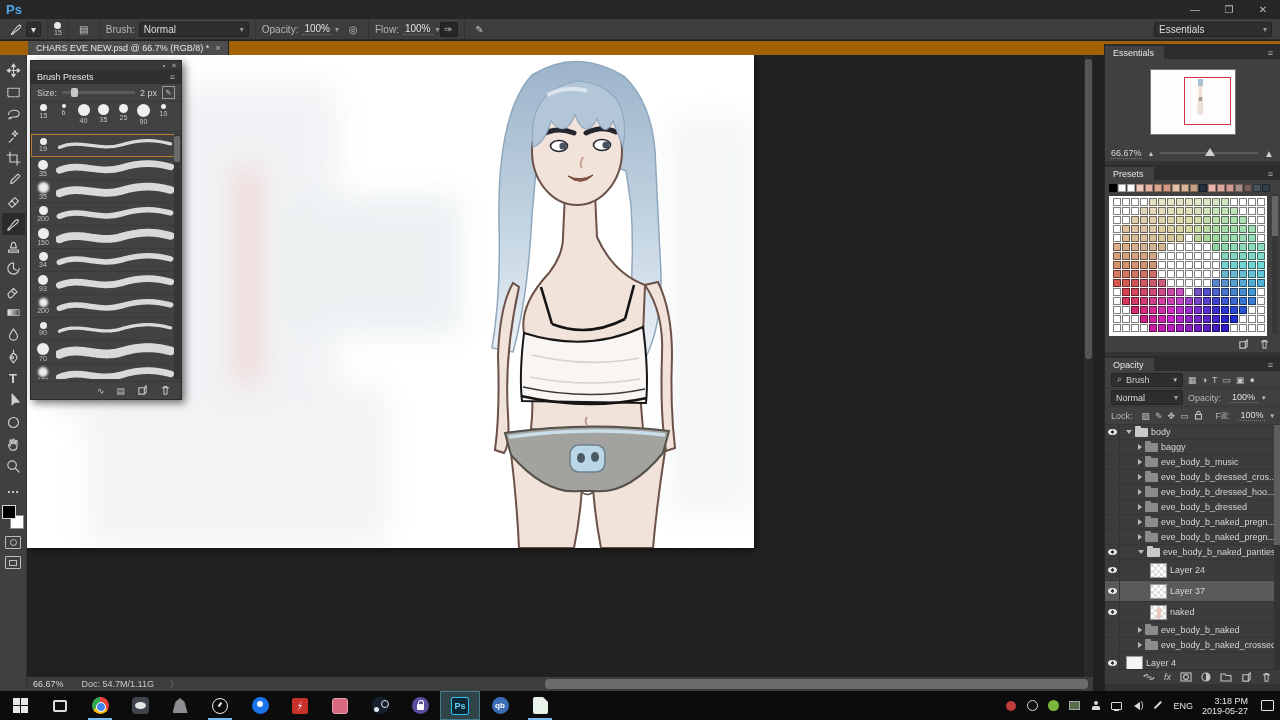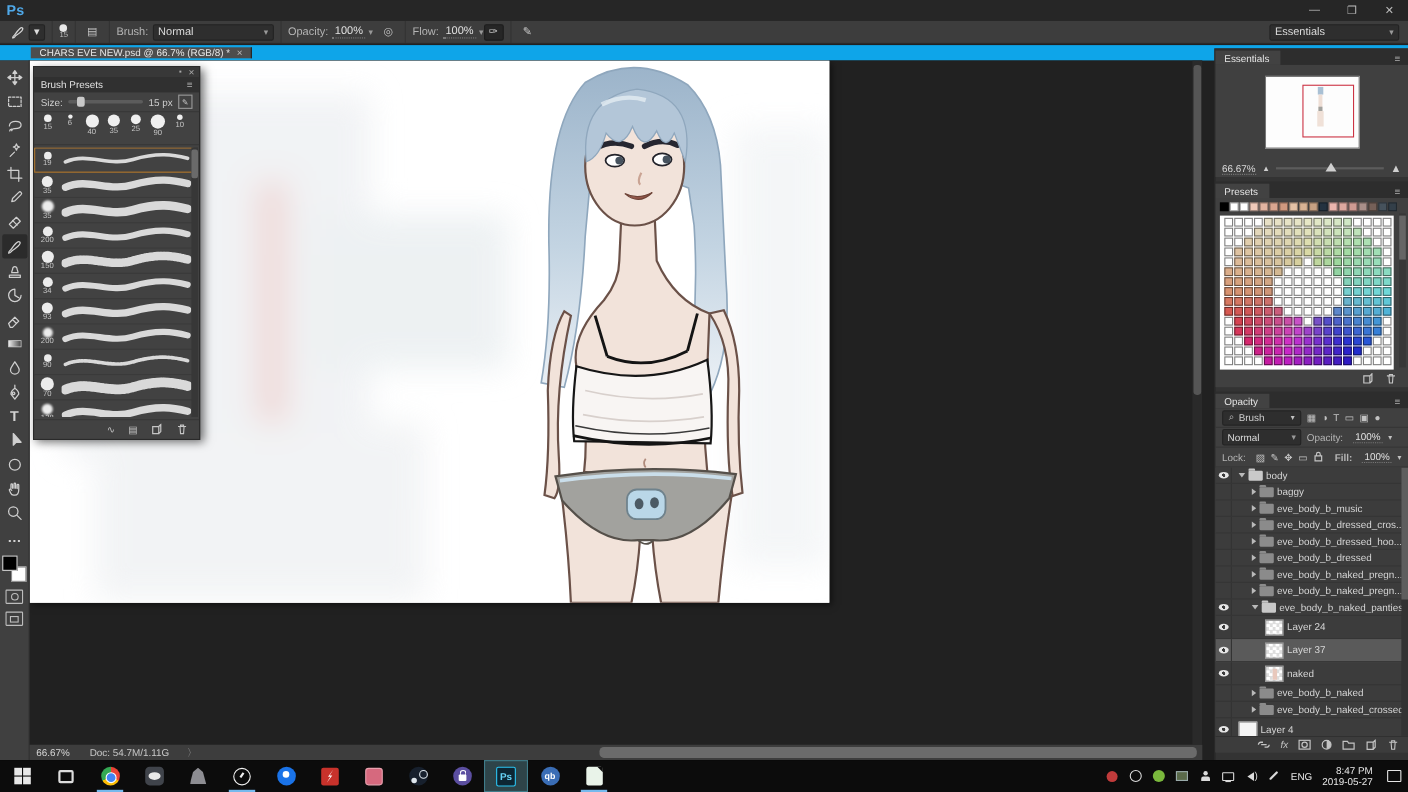--- a/index.html
+++ b/index.html
@@ -19,21 +19,21 @@
   .opt-label { color:#b5b5b5; margin-right:4px; }
   .opt-value { color:#e0e0e0; border-bottom:1px dotted #777; padding:0 2px; }
   .dd { background:#2e2e2e; border:1px solid #232323; border-radius:2px; height:15px; display:flex; align-items:center; padding:0 4px; color:#dcdcdc; gap:6px; }
   .dd .caret { color:#9a9a9a; font-size:8px; }
   .tool-chip { width:20px; height:17px; display:flex; align-items:center; justify-content:center; }
   .brush-dot { width:9px; height:9px; border-radius:50%; background:#e8e8e8; }
   .mini-num { font-size:7px; color:#bdbdbd; }
   .opt-ic { width:18px; height:15px; display:flex; align-items:center; justify-content:center; color:#c5c5c5; border-radius:2px; }
   .opt-ic.on { background:#262626; border:1px solid #1d1d1d; }
   .workspace { margin-left:auto; margin-right:8px; }
-  .tabbar { position:absolute; left:0; top:41px; width:100%; height:14px; background:#0ea5e9; display:flex;align-items:center; }
+  .tabbar { position:absolute; left:0; top:41px; width:100%; height:14px; background:#a16207; display:flex; }
   .doc-tab { background:#4d4d4d; color:#e6e6e6; font-size:9px; display:flex; align-items:center; gap:6px; padding:0 8px; margin-left:28px; border-right:1px solid #222; }
   .doc-tab .close { color:#bbb; font-size:9px; }
 
   
   .toolbar { position:absolute; left:0; top:55px; width:27px; height:636px; background:#404040; border-right:1px solid #303030; display:flex; flex-direction:column; align-items:center; padding-top:4px; }
   .tool { width:23px; height:22px; display:flex; align-items:center; justify-content:center; border-radius:2px; color:#cfcfcf; }
   .tool.sel { background:#2b2b2b; }
   .tool svg { display:block; }
   .tool .tglyph { font-size:13px; color:#d2d2d2; font-weight:bold; }
   .colorwells { position:relative; width:22px; height:24px; margin-top:6px; }
@@ -433,21 +433,21 @@
         </div>
         <div class="bp-title">
           <span>Brush Presets</span>
           <span class="hamb">≡</span>
         </div>
         <div class="bp-sizerow">
           <span>Size:</span>
           <span class="bp-slider">
               <span class="knob"></span>
             </span>
-          <span>15 px</span>
+          <span>2 px</span>
           <span class="bp-texic">✎</span>
         </div>
         <div class="bp-tips" id="bp-tips">
             <div class="bp-tip">
               <span class="d" style="width:7px;height:7px;"></span>
               <span class="n">15</span>
             </div>
             <div class="bp-tip">
               <span class="d" style="width:4px;height:4px;"></span>
               <span class="n">6</span>
@@ -966,21 +966,21 @@
             <span class="ic">▨</span>
             <span class="ic">✎</span>
             <span class="ic">✥</span>
             <span class="ic">▭</span>
             <span class="ic">
               <svg width="9" height="10" viewBox="0 0 9 10">
                   <path d="M1.5 4.5h6v4.5h-6zM2.8 4.5V3a1.7 1.7 0 0 1 3.4 0v1.5" fill="none" stroke="#c3c3c3" stroke-width="1.1"></path>
                 </svg>
             </span>
           </span>
-          <span class="opt-label" style="margin-left:auto;font-weight:bold;">Fill:</span>
+          <span class="opt-label" style="margin-left:auto;">Fill:</span>
           <span class="opt-value">100%</span>
           <span class="ic" style="font-size:7px;">▾</span>
         </div>
         <div class="layerlist" id="layerlist">
           <div class="lrow group">
               <span class="eyewell">
                 <span class="eye"></span>
               </span>
               <span style="width:0px;flex:none;"></span>
               <span class="tri down"></span>
@@ -1204,19 +1204,19 @@
           <span class="t-net"></span>
         </span>
       <span class="trayic">
           <span class="t-vol"></span>
         </span>
       <span class="trayic">
           <span class="t-pen"></span>
         </span>
       <span>ENG</span>
       <span class="clockblock">
-        <div>8:47 PM</div>
+        <div>3:18 PM</div>
         <div>2019-05-27</div>
       </span>
       <span class="actioncenter"></span>
     </div>
   </div>
 </div>
 
 </body></html>

